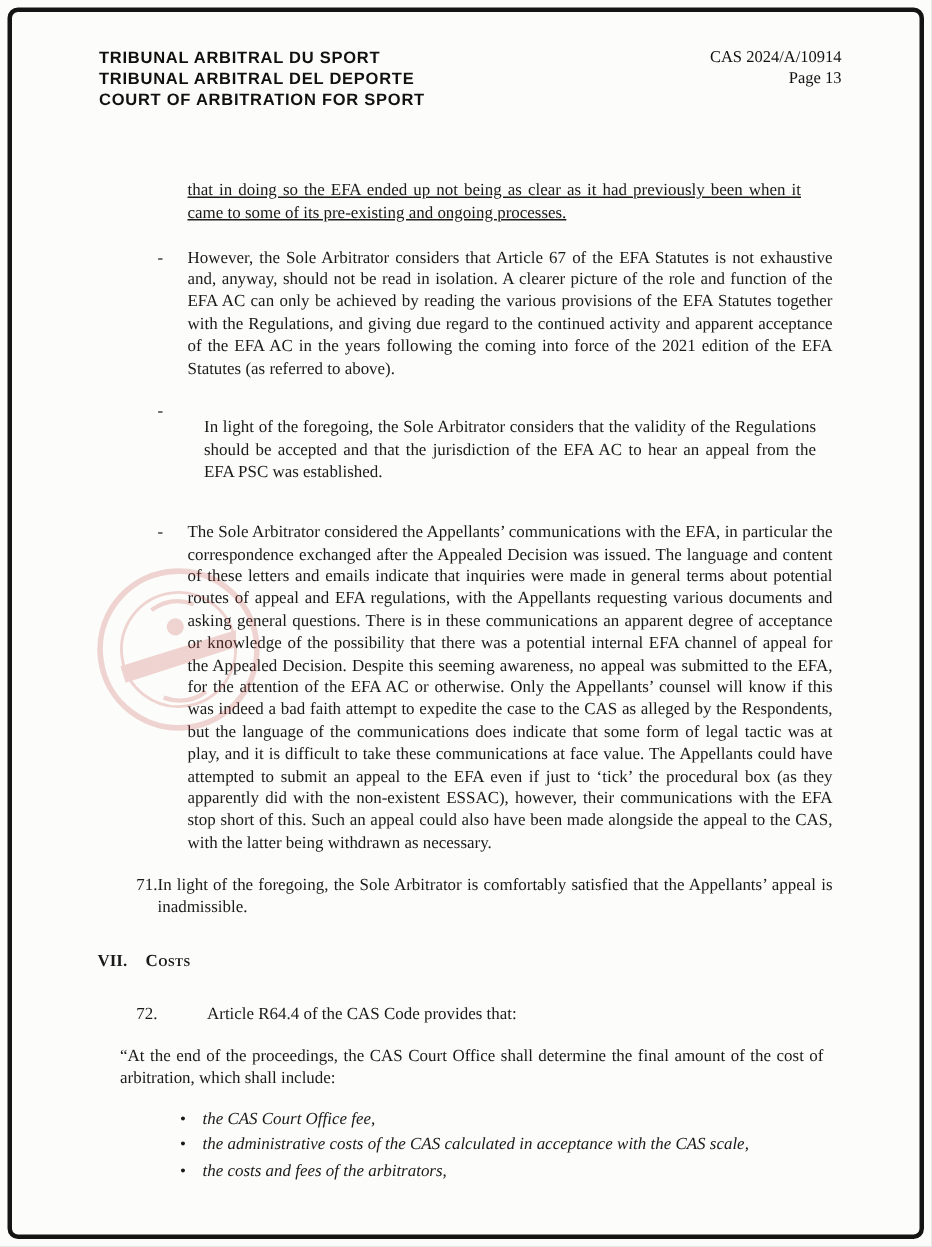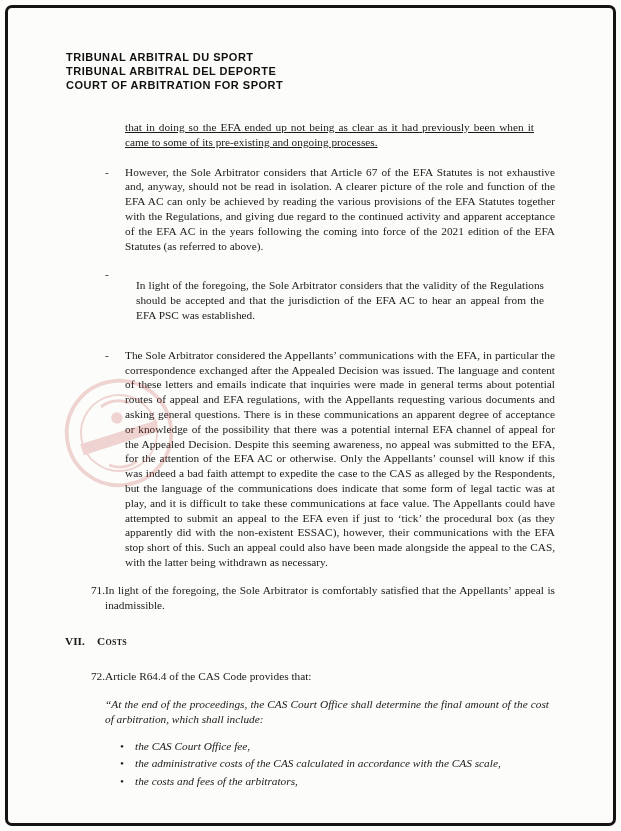--- a/index.html
+++ b/index.html
@@ -14,21 +14,21 @@
   }
   .frame {
     position:absolute; inset:5px;
     border:3px solid #141414;
     border-radius:7px;
     pointer-events:none;
   }
 
   
   .letterhead {
-    position:absolute; top:50px; left:66px; right:60px;
+    position:absolute; top:32px; left:66px; right:60px;
     display:flex; justify-content:space-between;
   }
   .org-block {
     font-family:"Liberation Sans", sans-serif;
     font-weight:bold; font-size:11px; line-height:14px;
     letter-spacing:0.5px; color:#111;
   }
   .case-block {
     text-align:right; font-size:11px; line-height:13.5px; color:#111;
   }
@@ -43,23 +43,23 @@
   .dash-text { flex:1; text-align:justify; }
 
   .num-para { display:flex; margin:0 66px 22px 65px; }
   .pnum { flex:0 0 40px;text-align:right; }
   .ptext { flex:1; text-align:justify; }
 
   .section-heading { display:flex; margin:0 66px 20px 65px; font-weight:bold; }
   .snum { flex:0 0 32px; }
   .stitle { font-variant:small-caps; letter-spacing:0.3px; }
 
-  .para-72 { margin-bottom:13px; }
+  .para-72 { margin-bottom:13px;gap:33px; }
 
-  .quote-para { margin:0 72px 12px 105px; font-style:italic; text-align:justify; }
+  .quote-para { margin:0 72px 12px 80px; text-align:justify; }
   .quote-list { margin:0 80px 0 120px; padding:0; list-style:none; }
   .quote-list li { display:flex; font-style:italic; margin-bottom:3px; }
   .bullet-glyph { flex:0 0 15px; font-style:normal; }
 
   
   .stamp {
     position:absolute; left:62px; top:376px;
     width:114px; height:114px;
     opacity:0.22; transform:rotate(-8deg);
     pointer-events:none;
@@ -69,20 +69,24 @@
 <body>
 
 <div class="page">
   <div class="frame"></div>
 
   <div class="letterhead">
     <div class="org-block">
       <div>TRIBUNAL ARBITRAL DU SPORT</div>
       <div>TRIBUNAL ARBITRAL DEL DEPORTE</div>
       <div>COURT OF ARBITRATION FOR SPORT</div>
+    </div>
+    <div class="case-block">
+      <div>CAS 2024/A/10914</div>
+      <div>Page 13</div>
     </div>
   </div>
 
   <div class="doc-body">
 
     <p class="cont-para">that in doing so the EFA ended up not being as clear as it had previously been when it came to some of its pre-existing and ongoing processes.</p>
 
     <div class="dash-item">
       <span class="dash-glyph">-</span>
       <p class="dash-text" style="margin:0">However, the Sole Arbitrator considers that Article 67 of the EFA Statutes is not exhaustive and, anyway, should not be read in isolation. A clearer picture of the role and function of the EFA AC can only be achieved by reading the various provisions of the EFA Statutes together with the Regulations, and giving due regard to the continued activity and apparent acceptance of the EFA AC in the years following the coming into force of the 2021 edition of the EFA Statutes (as referred to above).</p>
@@ -115,21 +119,21 @@
 
     <p class="quote-para">“At the end of the proceedings, the CAS Court Office shall determine the final amount of the cost of arbitration, which shall include:</p>
 
     <ul class="quote-list">
       <li>
         <span class="bullet-glyph">•</span>
         <span>the CAS Court Office fee,</span>
       </li>
       <li>
         <span class="bullet-glyph">•</span>
-        <span>the administrative costs of the CAS calculated in accordance with the CAS scale,</span>
+        <span>the administrative costs of the CAS calculated in acceptance with the CAS scale,</span>
       </li>
       <li>
         <span class="bullet-glyph">•</span>
         <span>the costs and fees of the arbitrators,</span>
       </li>
     </ul>
 
   </div>
 
   <div class="stamp">

